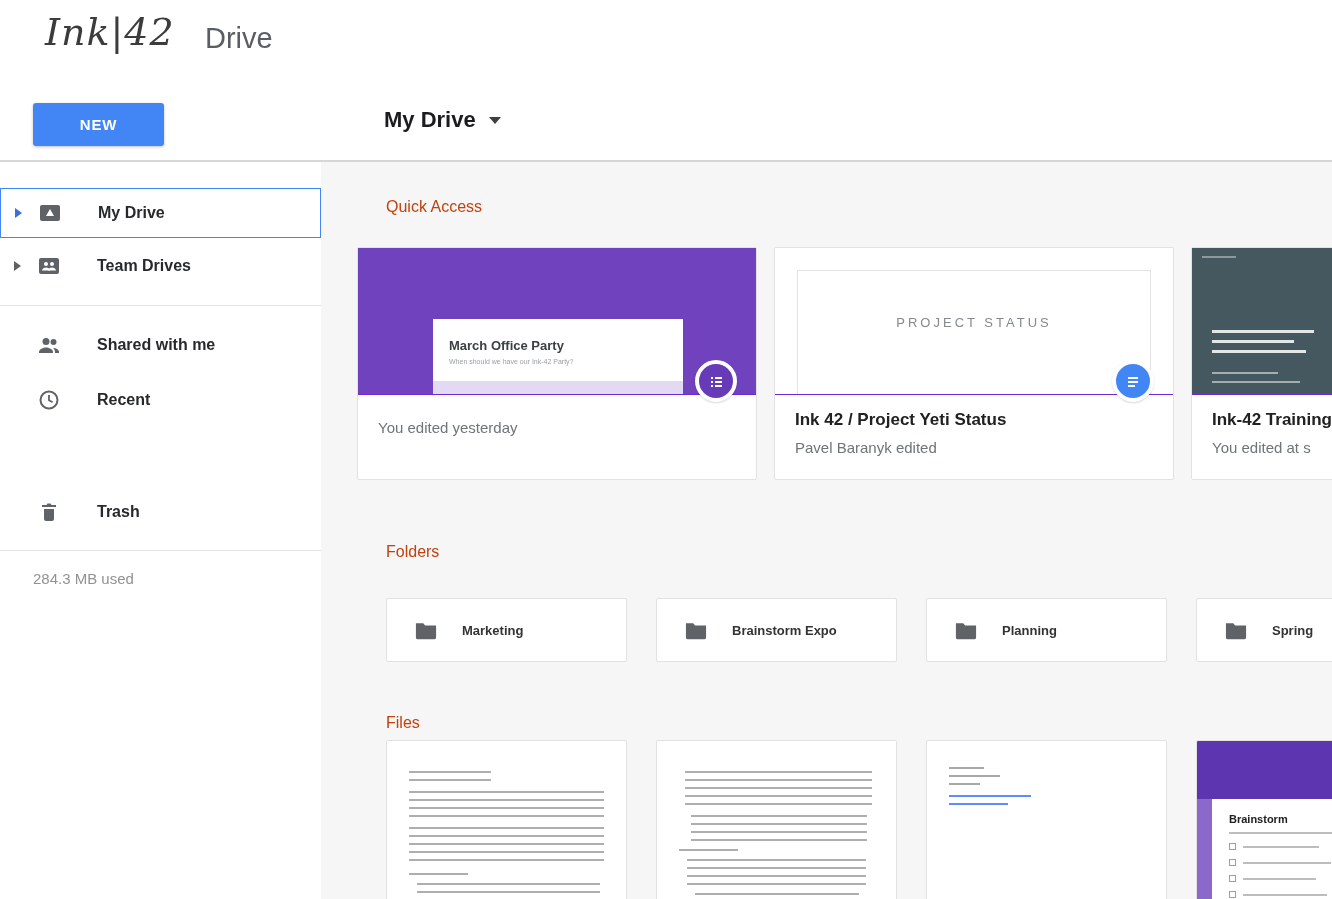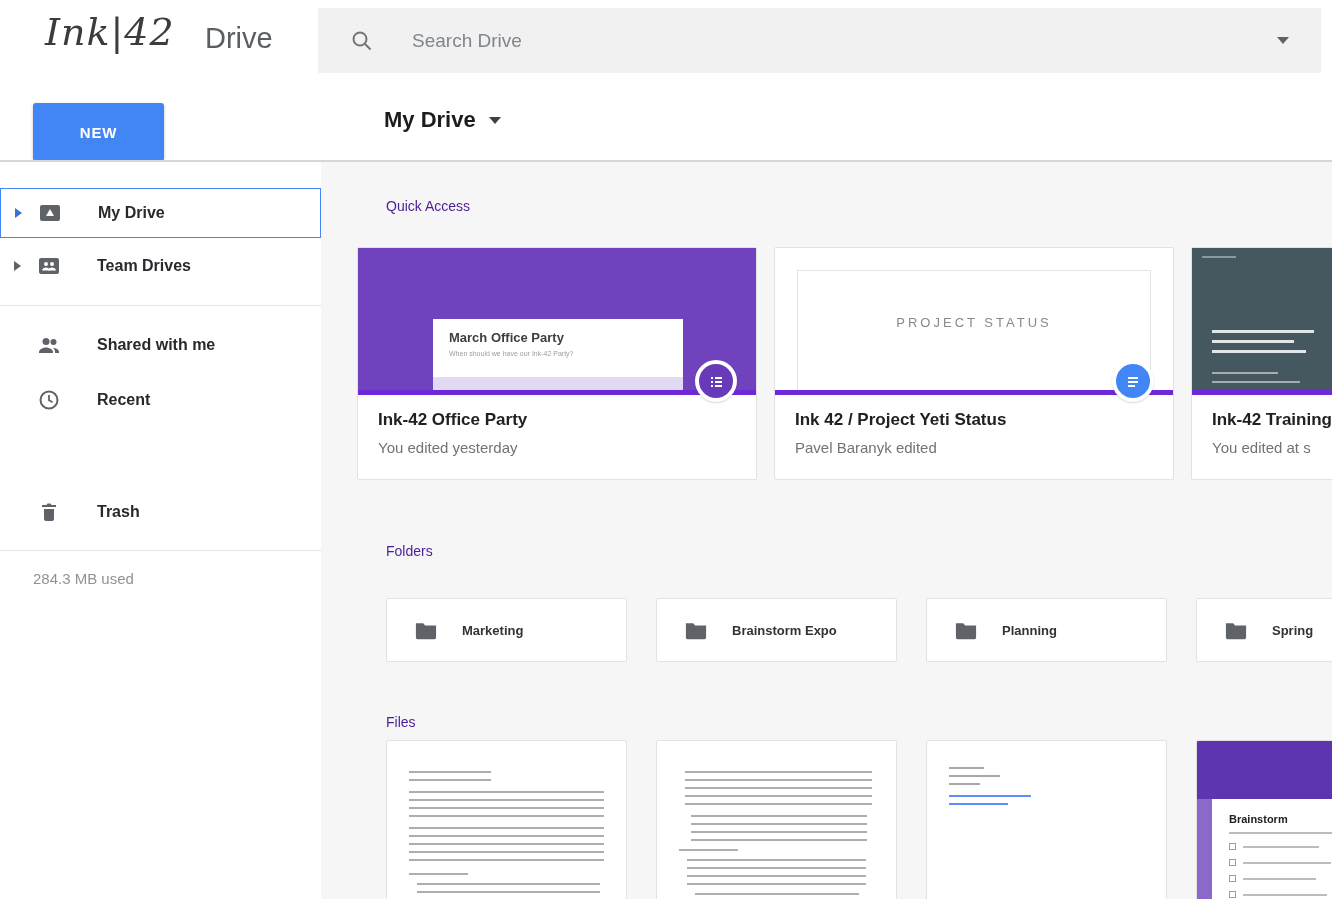--- a/index.html
+++ b/index.html
@@ -12,21 +12,21 @@
   .logo { position:absolute; left:45px; top:10px; font-family:"DejaVu Serif", serif; font-style:italic; font-size:38px; color:#3c3c3c; letter-spacing:1px; }
   .product { position:absolute; left:205px; top:22px; font-size:29px; color:#5a5e63; }
   .searchbar { position:absolute; left:318px; top:8px; width:1003px; height:65px; background:#f1f1f1; display:flex; align-items:center; padding:0 32px; }
   .searchbar svg { flex:0 0 auto; }
   .search-input { flex:1; margin-left:38px; border:none; outline:none; background:transparent; font-size:19px; color:#3c4043; font-family:"Liberation Sans", sans-serif; }
   .search-input::placeholder { color:#80868b; }
   .caret-down { width:0; height:0; border-left:6px solid transparent; border-right:6px solid transparent; border-top:7px solid #5f6368; }
 
   
   .toolbar { position:absolute; top:81px; left:0; right:0; height:79px; background:#fff; }
-  .new-btn { position:absolute; left:33px; top:22px; width:131px; height:58px; background:#4286f5; color:#fff; border:none; border-radius:3px; font-size:15px; font-weight:bold; letter-spacing:.8px; font-family:"Liberation Sans", sans-serif; box-shadow:0 1px 3px rgba(0,0,0,.25); cursor:pointer; }
+  .new-btn { position:absolute; left:33px; top:22px; width:131px; height:43px; background:#4286f5; color:#fff; border:none; border-radius:3px; font-size:15px; font-weight:bold; letter-spacing:.8px; font-family:"Liberation Sans", sans-serif; box-shadow:0 1px 3px rgba(0,0,0,.25); cursor:pointer; }
   .view-title-wrap { position:absolute; left:384px; top:18px; height:42px; display:flex; align-items:center; cursor:pointer; }
   .view-title { font-size:22px; font-weight:bold; color:#1b1c1e; }
   .view-caret { margin-left:13px; width:0; height:0; border-left:6px solid transparent; border-right:6px solid transparent; border-top:7px solid #3c4043; }
   .rule { position:absolute; top:160px; left:0; right:0; height:2px; background:#d6d6d6; }
 
   
   .content { position:absolute; top:162px; left:0; right:0; bottom:0; display:flex; }
 
   
   .sidebar { position:relative; width:321px; flex:0 0 321px; background:#fff; }
@@ -34,31 +34,31 @@
   .nav-item.selected { border:1px solid #4285f4; }
   .arrow { position:absolute; left:14px; width:0; height:0; border-top:5px solid transparent; border-bottom:5px solid transparent; border-left:7px solid #616161; }
   .arrow.blue { border-left-color:#3e6fd8; }
   .nav-icon { position:absolute; left:36px; width:26px; height:26px; display:flex; align-items:center; justify-content:center; }
   .nav-label { position:absolute; left:97px; font-size:16px; font-weight:bold; color:#27292c; }
   .sb-divider { position:absolute; left:0; width:321px; height:1px; background:#e3e3e3; }
   .storage { position:absolute; left:33px; top:408px; font-size:15px; color:#929292; }
 
   
   .main { position:relative; flex:1; background:#f6f6f6; overflow:hidden; }
-  .section-h { position:absolute; left:65px; font-size:14px; color:#4c1d95;text-align:center; }
+  .section-h { position:absolute; left:65px; font-size:16px; color:#c2410c;text-align:center; }
   .qa-h { top:36px; }
   .folders-h { top:381px; }
   .files-h { top:552px; }
 
   .qa-row { position:absolute; left:36px; top:85px; display:flex; gap:17px; }
   .qa-card { position:relative; width:400px; height:233px; background:#fff; border:1px solid #e2e2e2; border-radius:2px; cursor:pointer; flex:0 0 400px; }
-  .qa-thumb { position:relative; height:147px; overflow:hidden; border-bottom:5px solid #6d28d9;text-decoration:underline; }
+  .qa-thumb { position:relative; height:147px; overflow:hidden; border-bottom:1px solid #6d28d9;text-decoration:underline; }
   .t-form { background:#7142bd; }
   .form-preview { position:absolute; left:75px; top:71px; width:250px; bottom:0; background:#fff; padding:11px 16px 0; }
-  .fp-title { font-size:13px; color:#3c4043; font-weight:bold; }
+  .fp-title { font-size:13px; color:#3c4043; font-weight:bold;margin-top:8px; }
   .fp-sub { font-size:7px; color:#9aa0a6; margin-top:5px; }
   .fp-band { position:absolute; left:0; right:0; bottom:0; height:13px; background:#e2d9f3; }
   .t-doc { background:#fff; }
   .doc-page { position:absolute; left:22px; right:22px; top:22px; bottom:0; background:#fff; border:1px solid #e3e3e3; border-bottom:none; }
   .doc-ps { margin-top:44px; text-align:center; font-size:13px; letter-spacing:3px; color:#85898d; }
   .t-slide { background:#46585f; }
   .s-bar { position:absolute; height:3px; background:rgba(255,255,255,.85); }
   .badge { position:absolute; right:19px; top:112px; width:42px; height:42px; border-radius:50%; border:4px solid #fff; display:flex; align-items:center; justify-content:center; box-shadow:0 1px 2px rgba(0,0,0,.15); }
   .badge-form { background:#673ab7; }
   .badge-doc { background:#4285f4; }
@@ -86,28 +86,20 @@
   .cb { width:7px; height:7px; border:1px solid #9e9e9e; margin-right:7px; flex:0 0 auto; }
 </style>
 </head>
 <body>
 
 <div class="app">
 
   <div class="topbar">
     <span class="logo">Ink|42</span>
     <span class="product">Drive</span>
-    <div class="searchbar">
-      <svg width="24" height="24" viewBox="0 0 24 24">
-        <circle cx="10" cy="10" r="6.5" fill="none" stroke="#757575" stroke-width="2"></circle>
-        <path d="M15 15l5.5 5.5" stroke="#757575" stroke-width="2"></path>
-      </svg>
-      <input class="search-input" type="text" placeholder="Search Drive" style="">
-      <span class="caret-down"></span>
-    </div>
   </div>
 
   <div class="toolbar">
     <button class="new-btn">NEW</button>
     <div class="view-title-wrap">
       <span class="view-title">My Drive</span>
       <span class="view-caret"></span>
     </div>
   </div>
   <div class="rule"></div>
@@ -190,21 +182,20 @@
             <svg width="16" height="16" viewBox="0 0 16 16" fill="#fff">
                 <rect x="3" y="4" width="2" height="2"></rect>
                 <rect x="7" y="4" width="7" height="2"></rect>
                 <rect x="3" y="8" width="2" height="2"></rect>
                 <rect x="7" y="8" width="7" height="2"></rect>
                 <rect x="3" y="12" width="2" height="2"></rect>
                 <rect x="7" y="12" width="7" height="2"></rect>
               </svg>
           </div>
           <div class="qa-info">
-            <div class="qa-title">Ink-42 Office Party</div>
             <div class="qa-sub">You edited yesterday</div>
           </div>
         </div>
 
         <div class="qa-card">
           <div class="qa-thumb t-doc">
             <div class="doc-page">
               <div class="doc-ps">PROJECT STATUS</div>
             </div>
           </div>

